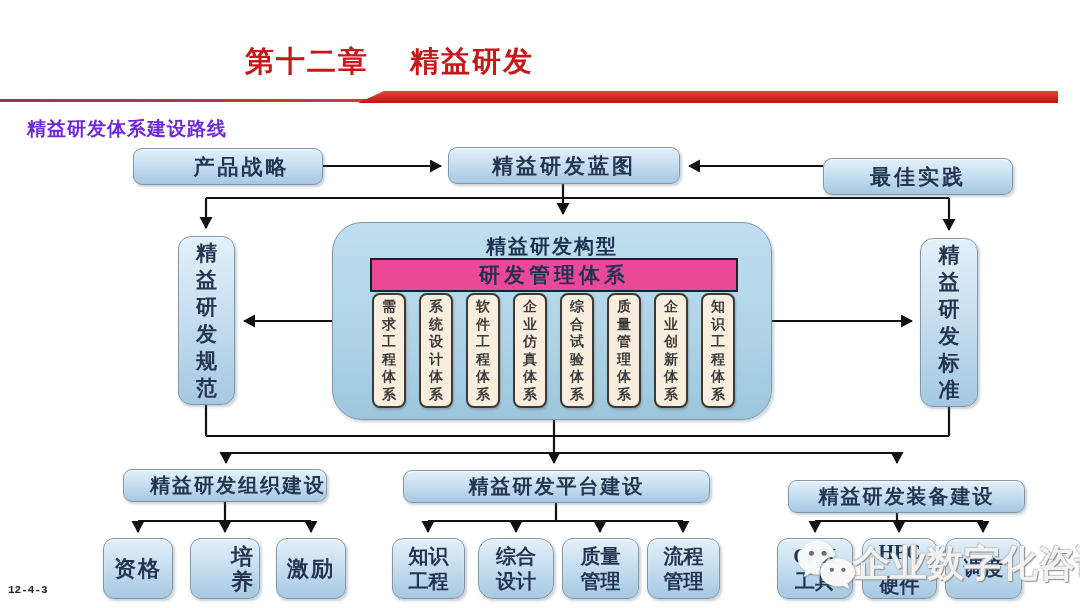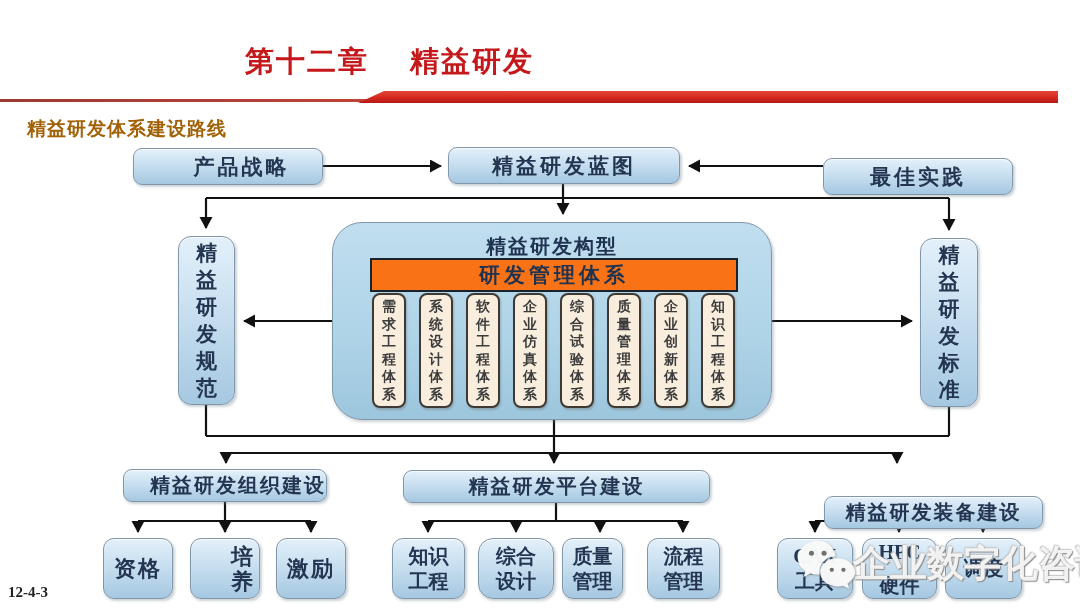--- a/index.html
+++ b/index.html
@@ -7,41 +7,41 @@
          font-family:"Liberation Serif",serif;}
   
   .chapter-title{position:absolute;left:245px;top:42px;font-family:"Liberation Sans",sans-serif;
     font-size:29px;font-weight:bold;color:#c5181a;letter-spacing:2px;white-space:pre;}
   .swoosh-thin{position:absolute;left:0;top:99px;width:382px;height:3px;
     background:linear-gradient(90deg,#9c3a33,#c24238);}
   .swoosh{position:absolute;left:358px;top:91px;width:700px;height:12px;
     background:linear-gradient(180deg,#e5473a 0%,#d6281f 55%,#b01a14 100%);
     clip-path:polygon(26px 0,100% 0,100% 100%,0 100%);}
   .subtitle{position:absolute;left:27px;top:116px;font-family:"Liberation Sans",sans-serif;
-    font-size:19px;font-weight:bold;color:#a16207;letter-spacing:1px;}
-  .pagenum{position:absolute;left:8px;top:584px;font-family:Liberation Serif, serif;
-    font-size:15px;font-weight:bold;color:#222;}
+    font-size:19px;font-weight:bold;color:#6d28d9;letter-spacing:1px;}
+  .pagenum{position:absolute;left:8px;top:584px;font-family:Liberation Mono, monospace;
+    font-size:11px;font-weight:bold;color:#222;}
   
   .node{position:absolute;box-sizing:border-box;border:1.5px solid #8296a9;border-radius:9px;
     background:linear-gradient(180deg,#e3f0fa 0%,#cbe1f1 40%,#a5c8e1 100%);
     box-shadow:1.5px 2px 2.5px rgba(110,125,140,.35), inset 0 1px 1px rgba(255,255,255,.75);
     display:flex;align-items:center;justify-content:center;
     color:#233550;font-weight:bold;text-align:center;}
   .topnode{height:37px;font-size:21px;letter-spacing:3px;}
   .vnode{border-radius:13px;flex-direction:column;font-size:21px;}
   .vnode .vch{display:block;line-height:27px;}
   
   .container-box{position:absolute;left:332px;top:222px;width:440px;height:198px;box-sizing:border-box;
     border:1.5px solid #8296a9;border-radius:30px;
     background:linear-gradient(180deg,#c0deef 0%,#aed3e7 60%,#9cc6dd 100%);
     box-shadow:1.5px 2px 3px rgba(110,125,140,.35);}
   .container-title{position:absolute;left:0;top:10px;width:100%;text-align:center;
     font-size:20px;font-weight:bold;color:#1f3350;letter-spacing:2px;}
   .mgmt-box{position:absolute;left:370px;top:258px;width:368px;height:34px;box-sizing:border-box;
-    border:2.5px solid #18232e;background:#f97316;display:flex;align-items:center;justify-content:center;
+    border:2.5px solid #18232e;background:#ec4899;display:flex;align-items:center;justify-content:center;
     font-size:21px;font-weight:bold;color:#1f3350;letter-spacing:4px;}
   .sysbox{position:absolute;top:293px;width:34px;height:115px;box-sizing:border-box;
     border:2px solid #3e3a33;border-radius:8px;background:#f9eedd;
     box-shadow:1px 1.5px 2px rgba(110,110,110,.4);
     display:flex;flex-direction:column;align-items:center;justify-content:center;
     font-size:14px;font-weight:bold;color:#3c3c3c;}
   .sysbox .vch{display:block;line-height:17.5px;}
   
   .hdrnode{height:33px;font-size:20px;letter-spacing:2px;}
   .child{top:538px;height:61px;border-radius:11px;flex-direction:column;font-size:20px;line-height:25px;}
@@ -207,21 +207,21 @@
       <span class="vch">体</span>
       <span class="vch">系</span>
     </div>
 
   <div class="node hdrnode" style="left:123px;top:469px;width:204px;padding-left:26px;">
     <span>精益研发组织建设</span>
   </div>
   <div class="node hdrnode" style="left:403px;top:470px;width:307px;">
     <span>精益研发平台建设</span>
   </div>
-  <div class="node hdrnode" style="left:788px;top:496px;width:219px;margin-left:36px;">
+  <div class="node hdrnode" style="left:788px;top:480px;width:237px;">
     <span>精益研发装备建设</span>
   </div>
 
   <div class="node child one" style="left:103px;width:70px;">
     <span>资格</span>
   </div>
   <div class="node child one" style="left:190px;width:70px;padding-left:36px;">
     <span>培养</span>
   </div>
   <div class="node child one" style="left:276px;width:70px;">
@@ -229,21 +229,21 @@
   </div>
 
   <div class="node child" style="left:392px;width:73px;">
     <span>知识</span>
     <span>工程</span>
   </div>
   <div class="node child" style="left:478px;width:76px;border-radius:15px;">
     <span>综合</span>
     <span>设计</span>
   </div>
-  <div class="node child" style="left:562px;width:61px;">
+  <div class="node child" style="left:562px;width:77px;">
     <span>质量</span>
     <span>管理</span>
   </div>
   <div class="node child" style="left:647px;width:73px;">
     <span>流程</span>
     <span>管理</span>
   </div>
 
   <div class="node child" style="left:777px;width:76px;">
     <span>CAX</span>

